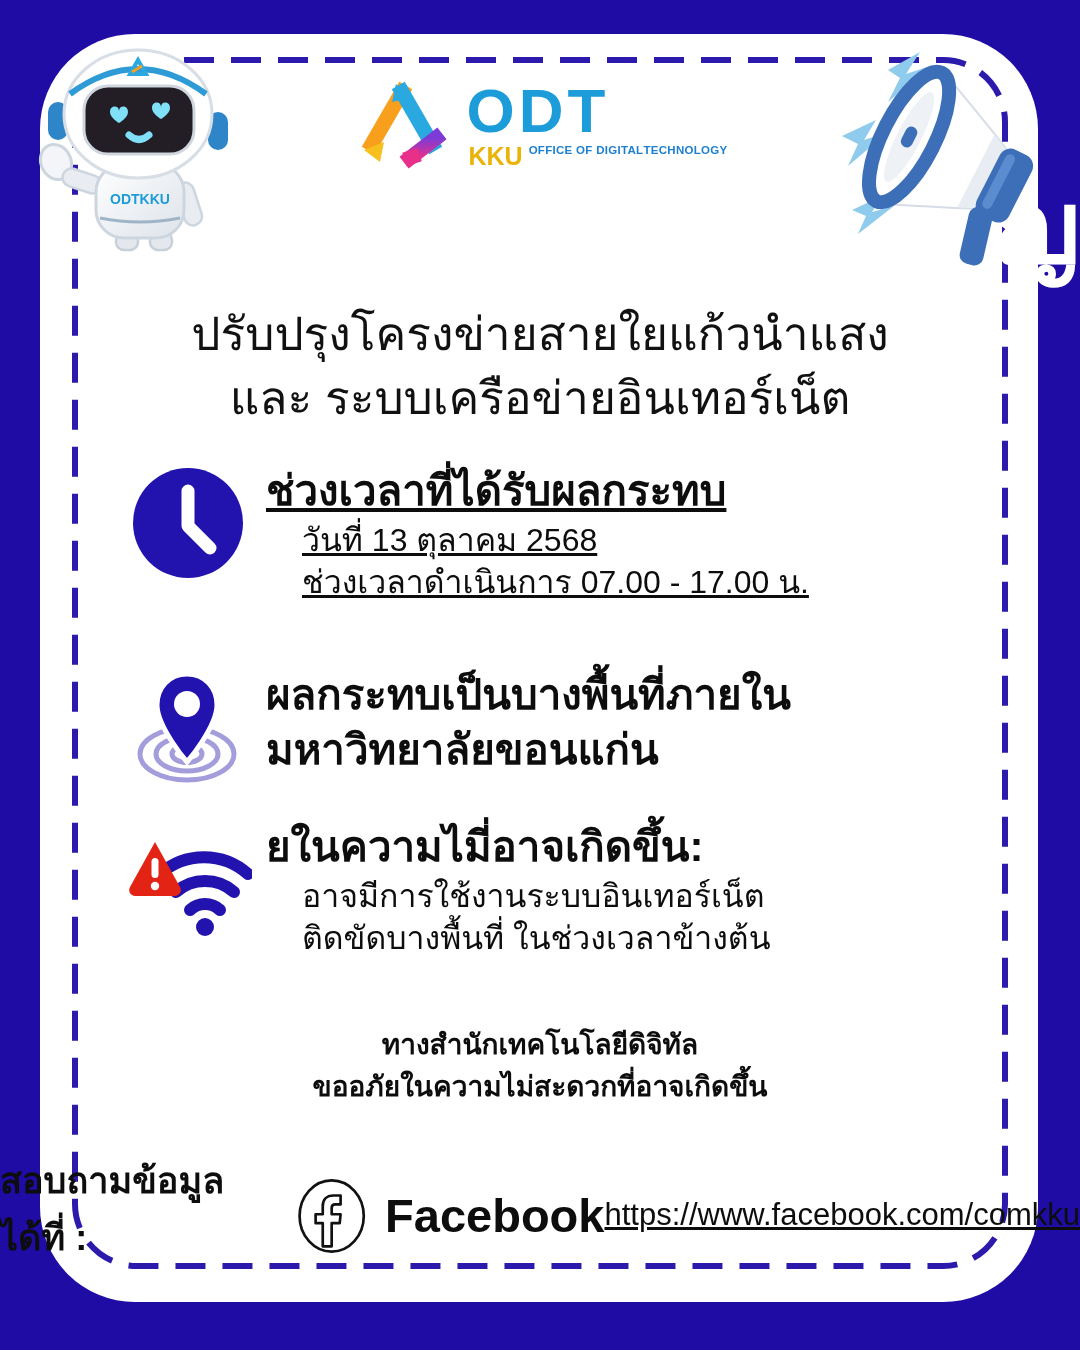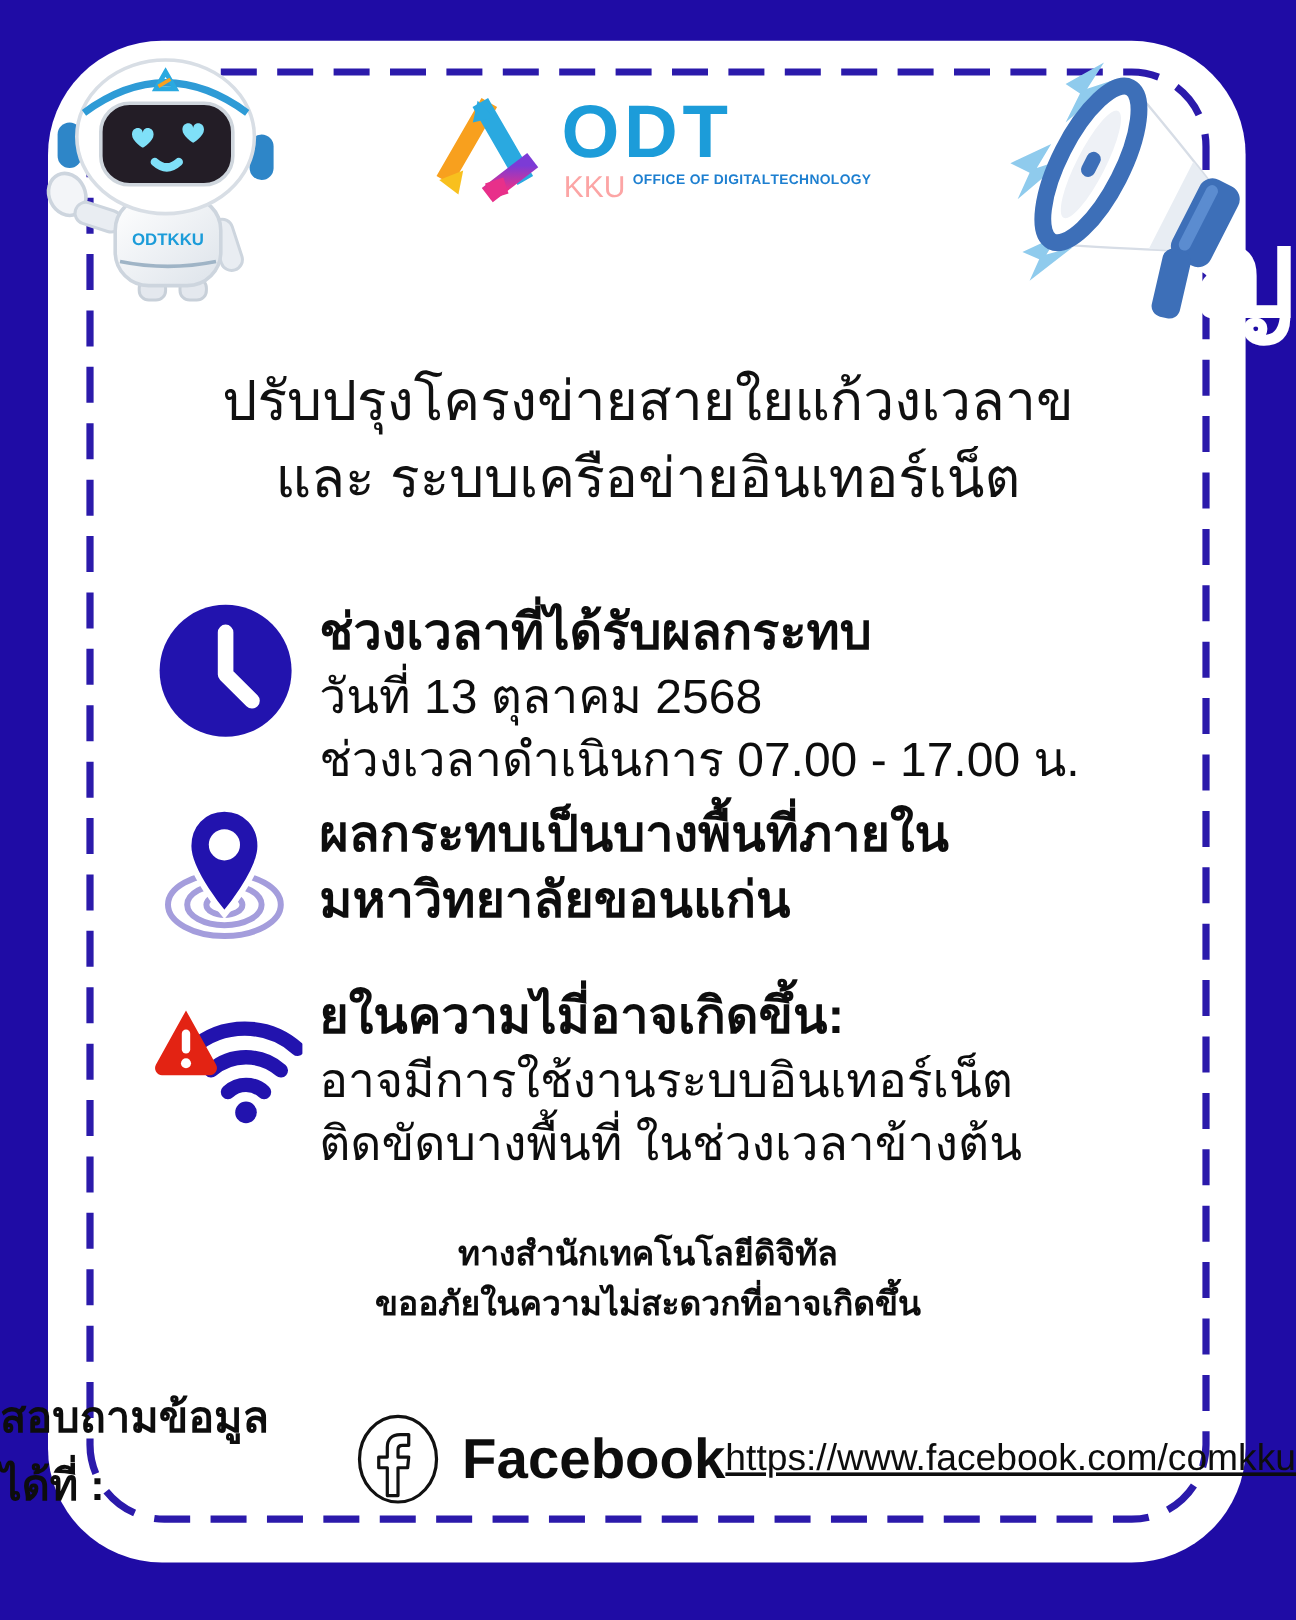--- a/index.html
+++ b/index.html
@@ -7,35 +7,35 @@
   .poster { position:relative; width:1080px; height:1350px; background:#1F0CA5; overflow:hidden; }
   .card { position:absolute; left:40px; top:34px; width:998px; height:1268px; background:#ffffff; border-radius:95px; z-index:1; }
   .dash-overlay { position:absolute; left:0; top:0; z-index:2; pointer-events:none; }
   .content { position:absolute; left:0; top:0; width:1080px; height:1108px; z-index:3; color:#0D0D0D; }
 
   
   .logo-row { position:absolute; top:78px; left:0; width:1080px; display:flex; justify-content:center; align-items:flex-start; gap:14px; }
   .logo-text { display:flex; flex-direction:column; align-items:flex-start; padding-top:2px; }
   .logo-odt { font-size:62px; font-weight:800; color:#1C9CD9; letter-spacing:4px; line-height:1; }
   .logo-sub { display:flex; align-items:flex-start; gap:6px; margin-top:2px; margin-left:2px; }
-  .logo-kku { font-size:25px; font-weight:400; color:#fca5a5; line-height:1; }
+  .logo-kku { font-size:25px; font-weight:700; color:#eab308; line-height:1; }
   .logo-org { display:flex; }
   .logo-org span { font-size:11.5px; font-weight:800; color:#1D7FD0; line-height:1.05; letter-spacing:.3px; }
 
   
   .title { position:absolute; top:172px; left:0; width:1080px; text-align:right; font-size:102px; font-weight:800; line-height:1.1; color:#ffffff; }
   .subtitle { position:absolute; top:302px; left:0; width:1080px; text-align:center; font-size:46px; font-weight:500; line-height:1.4; color:#111; }
 
   
   .section { position:absolute; left:118px; display:flex; align-items:flex-start; }
   .icon-box { width:140px; display:flex; justify-content:center; flex-shrink:0; }
   .section-text { padding-left:8px; }
   .sec-heading { font-size:42px; font-weight:800; line-height:1.3; }
-  .sec-line { font-size:40px; font-weight:500; line-height:1.33; }
-  .section-time { top:500px; }
+  .sec-line { font-size:32px; font-weight:500; line-height:1.33;margin-left:36px; }
+  .section-time { top:464px;text-decoration:underline; }
   .section-area { top:668px; }
   .section-impact { top:820px; }
 
   .apology { position:absolute; top:1024px; left:0; width:1080px; text-align:center; font-size:28px; font-weight:800; line-height:1.5; }
 
   
   .contact-row { position:absolute; top:1152px; left:0; width:1080px; display:flex; justify-content:center; align-items:center; gap:18px; }
   .contact-label { font-size:36px; font-weight:800; padding-bottom:14px; }
   .contact-col { display:flex; flex-direction:row; align-items:flex-start; }
   .contact-platform { font-size:47px; font-weight:800; line-height:1.05; }
@@ -79,21 +79,21 @@
           <span class="logo-org">
             <span>OFFICE OF DIGITAL</span>
             <span>TECHNOLOGY</span>
           </span>
         </div>
       </div>
     </div>
 
     <div class="title">ประกาศสำคัญ</div>
     <div class="subtitle">
-      <div>ปรับปรุงโครงข่ายสายใยแก้วงเวลาข</div>
+      <div>ปรับปรุงโครงข่ายสายใยแก้วนำแสง</div>
       <div>และ ระบบเครือข่ายอินเทอร์เน็ต</div>
     </div>
 
     <div class="section section-time">
       <div class="icon-box">
         <svg width="118" height="118" viewBox="0 0 118 118">
           <circle cx="59" cy="59" r="55" fill="#2213AE"></circle>
           <path d="M59,27 L59,62 L81,84" fill="none" stroke="#ffffff" stroke-width="13" stroke-linecap="round" stroke-linejoin="round"></path>
         </svg>
       </div>

